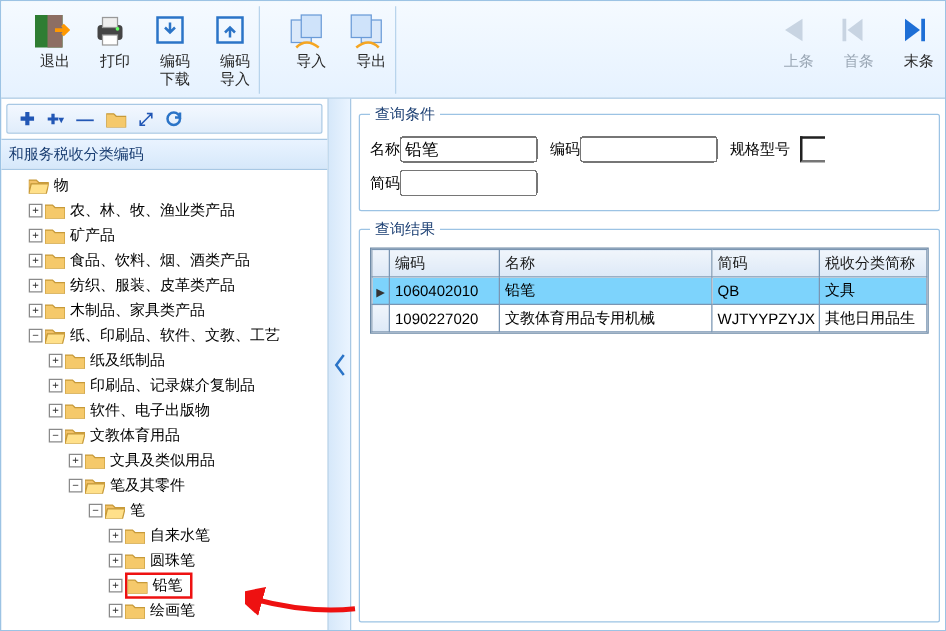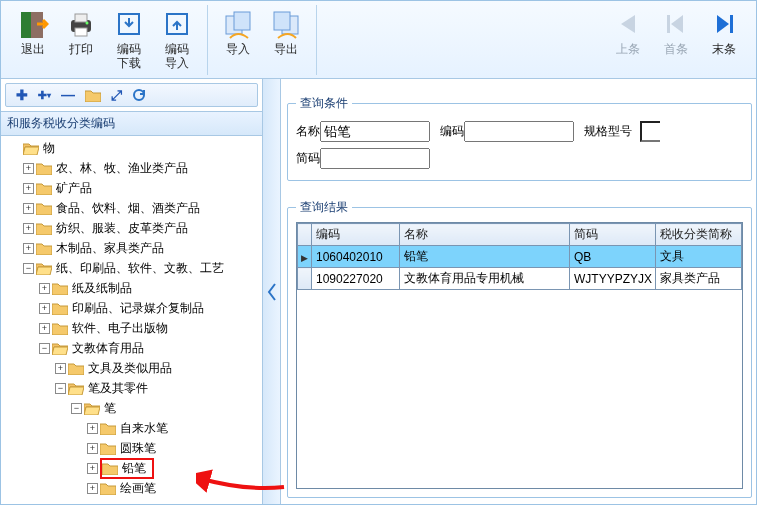--- a/index.html
+++ b/index.html
@@ -3,21 +3,21 @@
 <meta charset="utf-8">
 <style>
 html,body{margin:0;padding:0;font-family:"Microsoft YaHei","SimSun",sans-serif;font-size:12px;background:#fff;color:#000;overflow:hidden}
 *{box-sizing:border-box}
 .app{width:757px;height:505px;background:#fff;border:1px solid #9cc3e4}
 
 
 .toolbar{height:78px;background:linear-gradient(#f5faff,#e6f2ff);border-bottom:1px solid #a8c8e4;display:flex;padding:4px 2px 0}
 .toolbar-group{display:flex;align-items:flex-start;padding:0 6px;border-right:1px solid #b8d4ec;height:70px}
 .toolbar-group.last{border-right:none;margin-left:auto}
-.tbtn{display:flex;flex-direction:column;align-items:center;justify-content:flex-start;width:48px;height:68px;padding-top:2px;cursor:pointer;border:1px solid transparent;border-radius:3px}
+.tbtn{display:flex;flex-direction:column;align-items:flex-end;justify-content:flex-start;width:48px;height:68px;padding-top:2px;cursor:pointer;border:1px solid transparent;border-radius:3px}
 .tbtn .ico{width:32px;height:32px;display:flex;align-items:center;justify-content:center}
 .tbtn .lbl{font-size:12px;color:#2a2a2a;line-height:14px;text-align:center;margin-top:2px;white-space:pre-wrap}
 
 
 .content{display:flex;height:calc(100% - 78px)}
 .left{width:262px;border-right:1px solid #a8c8e4;display:flex;flex-direction:column;overflow:hidden}
 .splitter{width:18px;background:linear-gradient(90deg,#d6e8fa,#eaf4ff);display:flex;align-items:center;justify-content:center;border-right:1px solid #a8c8e4}
 .splitter svg{cursor:pointer}
 .right{flex:1;padding:4px 0 0 6px;display:flex;flex-direction:column;overflow:hidden}
 
@@ -34,21 +34,21 @@
 .tree .ind{display:inline-block;width:14px}
 .expander{width:11px;height:11px;border:1px solid #8a8a8a;background:#fff;display:inline-flex;align-items:center;justify-content:center;font-size:9px;line-height:9px;color:#333;cursor:pointer;user-select:none}
 .folder{width:16px;height:13px;display:inline-block}
 .node-label{padding:0 2px}
 .highlight{border:2px solid #e11;padding:0 4px 0 0;display:inline-flex;align-items:center;gap:2px}
 
 
 .arrow-anno{position:absolute;left:195px;top:468px;pointer-events:none}
 
 
-fieldset{border:1px solid #9cc3e4;border-radius:2px;margin:12px 4px 6px 0;padding:6px 8px 8px}
+fieldset{border:1px solid #9cc3e4;border-radius:2px;margin:0 4px 6px 0;padding:6px 8px 8px}
 legend{padding:0 4px;color:#1a3e72}
 .form-grid{display:flex;flex-wrap:wrap}
 .form-grid .form-cell{display:flex;align-items:center;margin:3px 10px 3px 0}
 
 
 .table-wrap{border:1px solid #6e8aa6;overflow:auto}
 table{border-collapse:collapse;width:100%;table-layout:fixed}
 th,td{border:1px solid #7a95b2;font-size:12px;padding:2px 4px;text-align:left;white-space:nowrap;overflow:hidden;height:20px}
 thead th{background:linear-gradient(#f0f5fb,#dde9f7);font-weight:normal;color:#1a1a1a}
 tbody tr.sel td{background:#7dd3fc}
@@ -459,21 +459,21 @@
             </div>
         </div>
         <div class="form-grid">
           <div class="form-cell">
               <label>简码</label>
             <input style="width: 110px;" value="">
             </div>
         </div>
       </fieldset>
 
-      <fieldset style="flex:1;overflow:hidden;display:flex;">
+      <fieldset style="flex:1;overflow:hidden;display:flex;flex-direction:column">
         <legend>查询结果</legend>
         <div class="table-wrap">
           <table>
             <colgroup>
                 <col style="width:14px">
                 <col style="width:88px">
                 <col style="width:170px">
                 <col style="width:86px">
                 <col>
               </colgroup>
@@ -492,21 +492,21 @@
                   <td>1060402010</td>
                   <td>铅笔</td>
                   <td>QB</td>
                   <td>文具</td>
                 </tr>
                 <tr>
                   <td class="rowhdr"></td>
                   <td>1090227020</td>
                   <td>文教体育用品专用机械</td>
                   <td>WJTYYPZYJX</td>
-                  <td>家具类产品</td>
+                  <td>其他日用品生</td>
                 </tr>
               </tbody>
           </table>
         </div>
       </fieldset>
     </div>
   </div>
 
   <svg class="arrow-anno" width="90" height="26">
     <defs>

